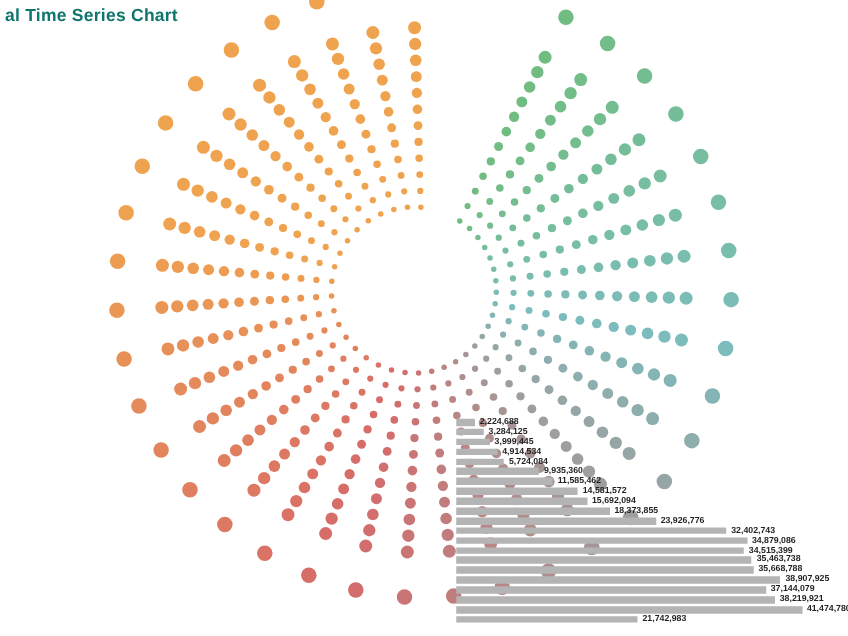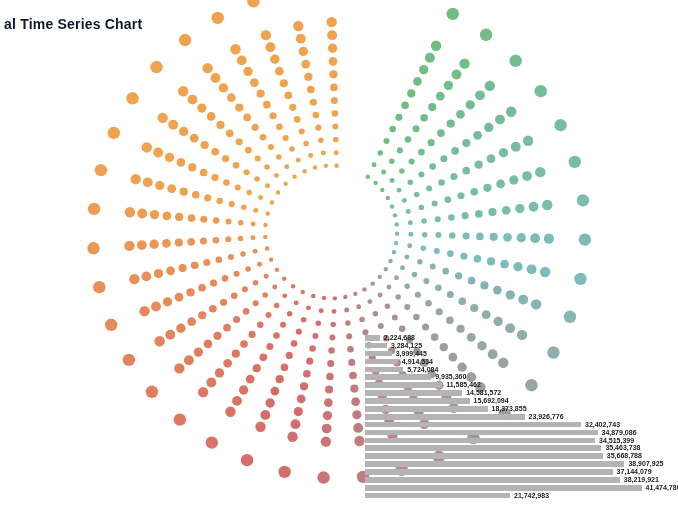--- a/index.html
+++ b/index.html
@@ -6,25 +6,25 @@
     margin: 0;
     padding: 0;
     width: 678px;
     height: 509px;
     background: #ffffff;
     font-family: "Helvetica Neue", Arial, sans-serif;
     overflow: hidden;
   }
   .title {
     position: absolute;
-    top: 16px;
+    top: 4px;
     left: 4px;
     font-size: 14px;
     font-weight: 700;
-    color: #0f172a;
+    color: #0f766e;
     letter-spacing: 0.2px;
     white-space: nowrap;
   }
   .stage {
     position: absolute;
     top: 0;
     left: 0;
     width: 678px;
     height: 509px;
   }

